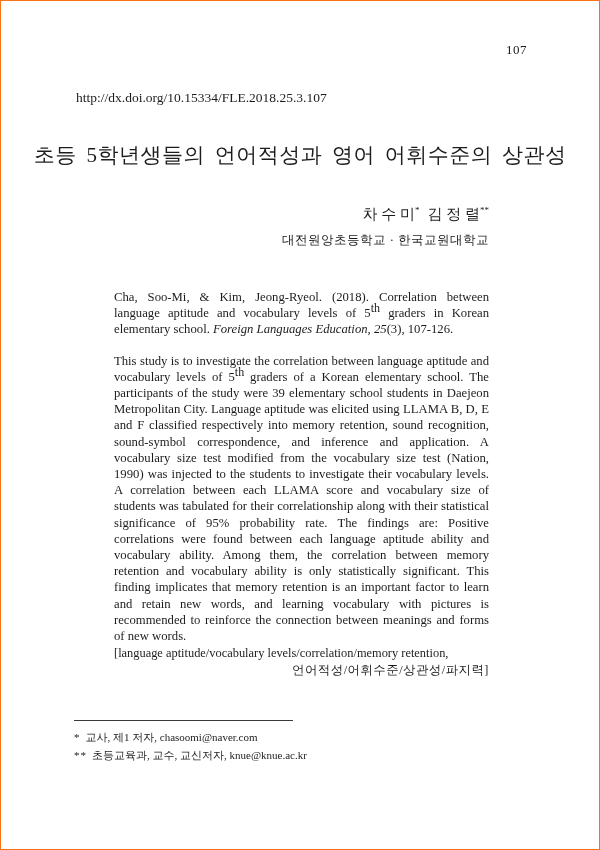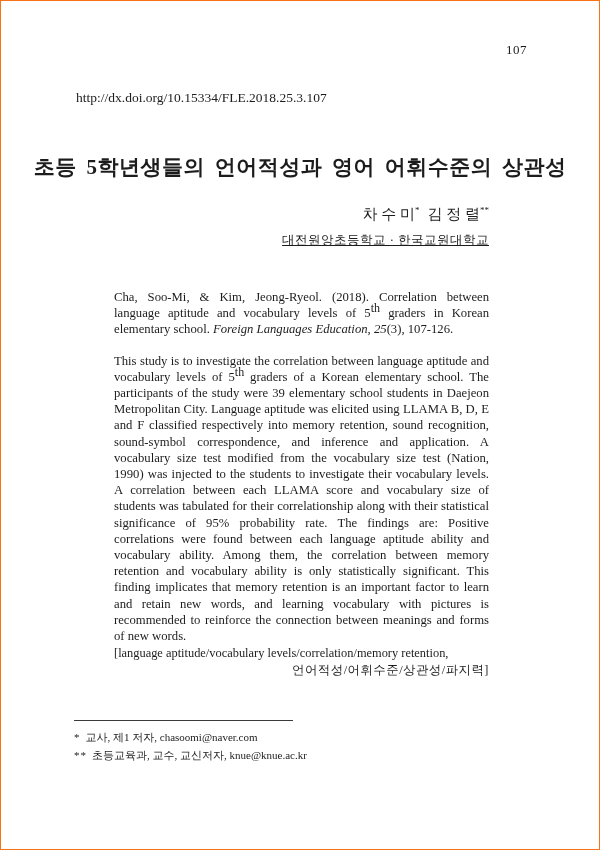--- a/index.html
+++ b/index.html
@@ -38,21 +38,20 @@
     text-align: right;
     font-size: 15px;
   }
   .byline .author-sep { display: inline-block; width: 8px; }
   .byline sup { font-size: 9px; vertical-align: super; line-height: 0; }
   .affiliation {
     position: absolute; top: 231px; left: 113px; width: 375px;
     text-align: right;
     font-size: 12.5px;
     letter-spacing: 0.5px;
-    text-decoration: underline;
   }
   .content {
     position: absolute; top: 288px; left: 113px; width: 375px;
   }
   .citation, .abstract {
     margin: 0;
     font-size: 12.7px;
     line-height: 16.2px;
     text-align: justify;
   }
@@ -77,21 +76,21 @@
 </style>
 </head>
 <body>
 
 <div class="page">
 
   <div class="page-number">107</div>
 
   <div class="doi">http://dx.doi.org/10.15334/FLE.2018.25.3.107</div>
 
-  <h1 class="paper-title" style="margin:16px;font-weight:bold;">초등 5학년생들의 언어적성과 영어 어휘수준의 상관성</h1>
+  <h1 class="paper-title" style="margin:4px;font-weight:normal;">초등 5학년생들의 언어적성과 영어 어휘수준의 상관성</h1>
 
   <div class="byline"><span>차 수 미</span><sup>*</sup><span class="author-sep"></span><span>김 정 렬</span><sup>**</sup></div>
 
   <div class="affiliation">대전원앙초등학교 · 한국교원대학교</div>
 
   <div class="content">
 
     <p class="citation"><span>Cha, Soo-Mi, &amp; Kim, Jeong-Ryeol. (2018). Correlation between language aptitude and vocabulary levels of 5</span><sup>th</sup><span> graders in Korean elementary school. </span><em>Foreign Languages Education</em><span>, </span><em>25</em><span>(3), 107-126.</span></p>
 
     <p class="abstract"><span>This study is to investigate the correlation between language aptitude and vocabulary levels of 5</span><sup>th</sup><span> graders of a Korean elementary school. The participants of the study were 39 elementary school students in Daejeon Metropolitan City. Language aptitude was elicited using LLAMA B, D, E and F classified respectively into memory retention, sound recognition, sound-symbol correspondence, and inference and application. A vocabulary size test modified from the vocabulary size test (Nation, 1990) was injected to the students to investigate their vocabulary levels. A correlation between each LLAMA score and vocabulary size of students was tabulated for their correlationship along with their statistical significance of 95% probability rate. The findings are: Positive correlations were found between each language aptitude ability and vocabulary ability. Among them, the correlation between memory retention and vocabulary ability is only statistically significant. This finding implicates that memory retention is an important factor to learn and retain new words, and learning vocabulary with pictures is recommended to reinforce the connection between meanings and forms of new words.</span></p>

